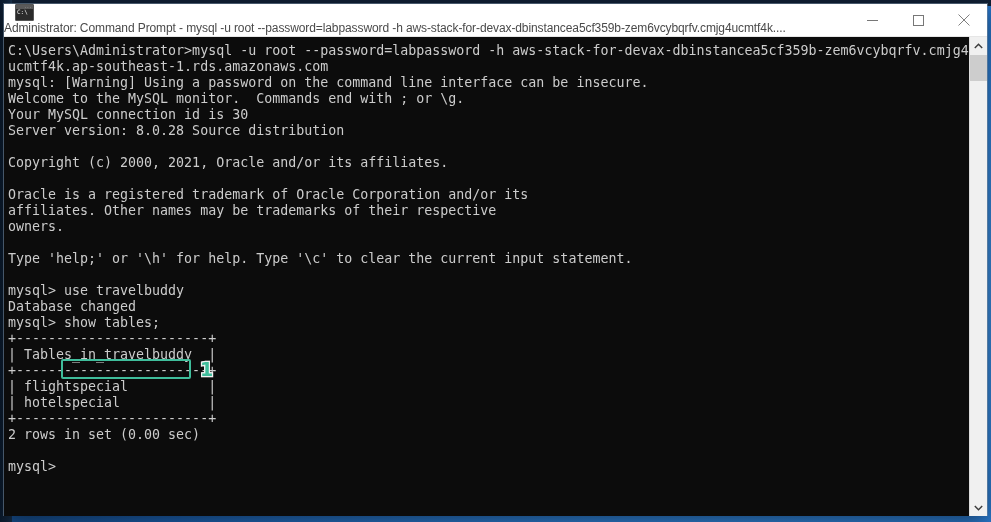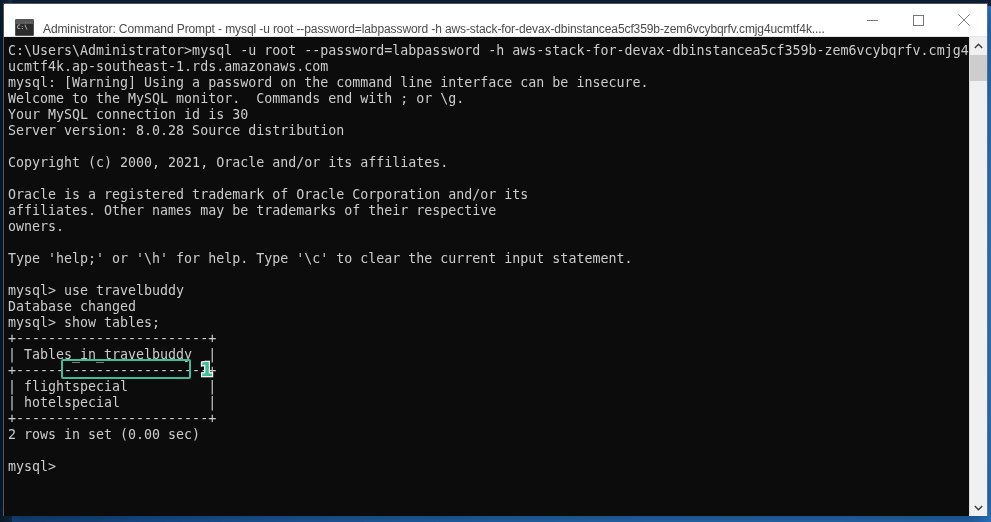--- a/index.html
+++ b/index.html
@@ -44,22 +44,23 @@
     background: #0c0c0c;
     box-shadow: 0 0 0 1px rgba(120,140,160,.55), 0 6px 22px rgba(0,0,0,.55);
   }
 
   
   #titlebar {
     position: relative;
     height: 32px;
     background: #ffffff;
     display: flex;
-    align-items: flex-end;
+    align-items: flex-start;
     border-bottom: 1px solid #e6e6e6;
+    flex-direction: column;
   }
   #app-icon {
     width: 17px;
     height: 15px;
     margin-left: 11px;
     margin-right: 9px;
     flex: 0 0 auto;
     position: relative;
     background: #2b2b2b;
     border: 1px solid #555;

